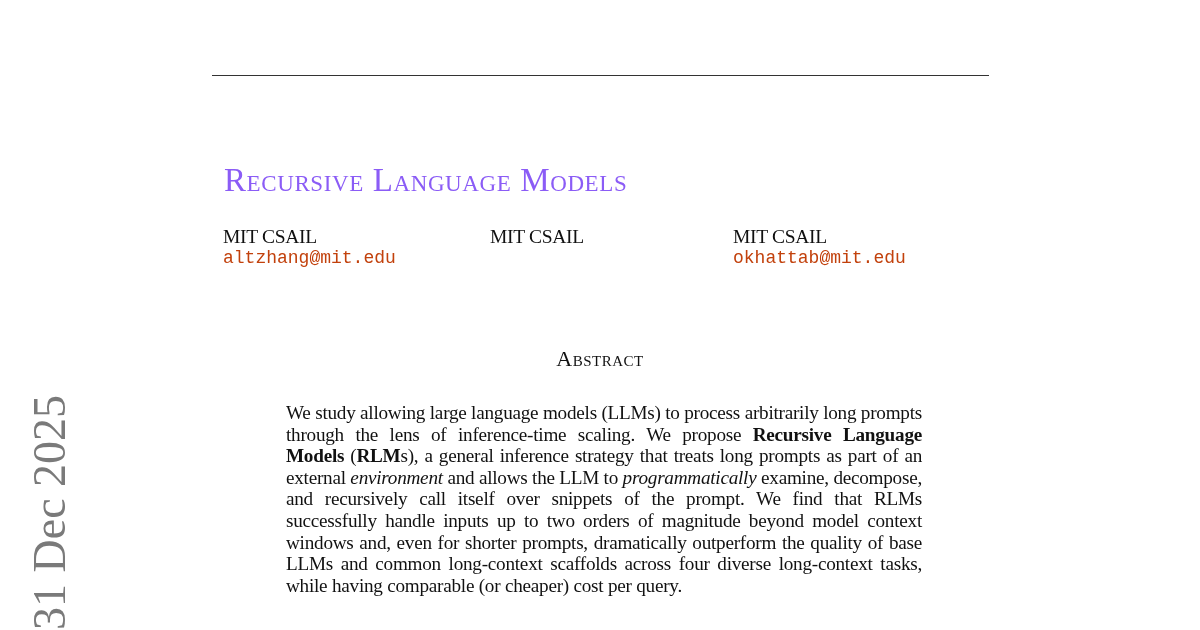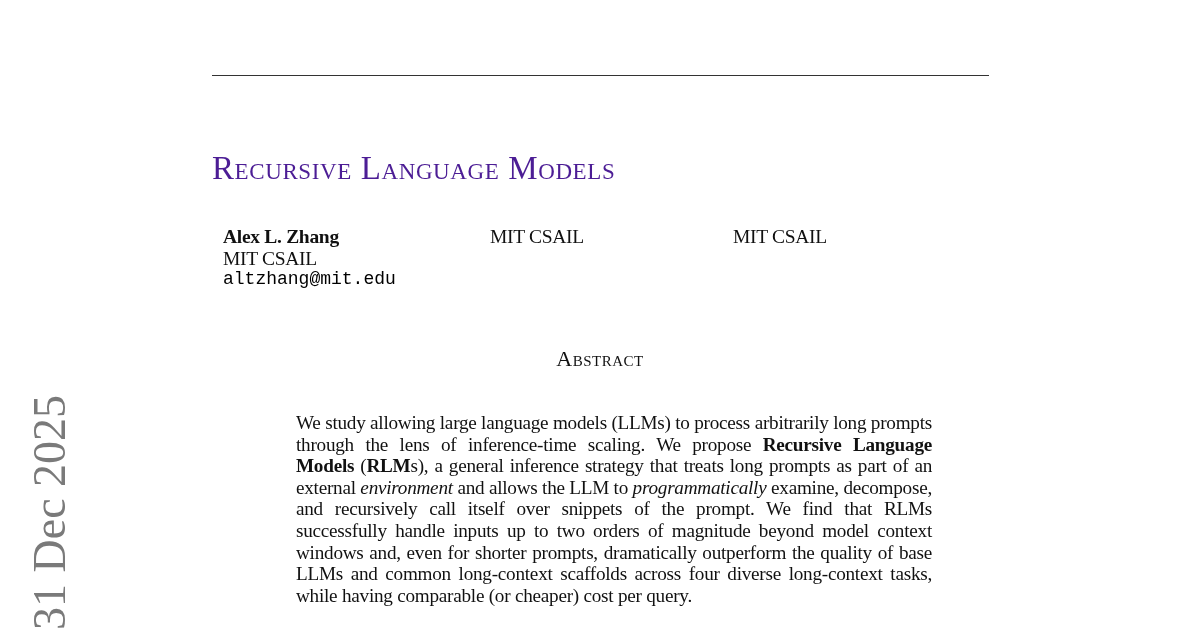--- a/index.html
+++ b/index.html
@@ -5,59 +5,59 @@
   html, body { margin:0; padding:0; }
   body {
     width:1200px; height:630px; overflow:hidden; background:#ffffff;
     position:relative; font-family:"Liberation Serif", "DejaVu Serif", serif; color:#111;
   }
   .top-rule {
     position:absolute; left:212px; top:75px; width:777px; height:0;
     border-top:1.6px solid #333;
   }
   .title {
-    position:absolute; left:212px; top:150px; margin:0;
+    position:absolute; left:212px; top:150px; margin:12px;
     font-size:33px; font-weight:normal; letter-spacing:0.6px;
-    font-variant:small-caps; color:#4c1d95; white-space:nowrap;
+    font-variant:small-caps; color:#8b5cf6; white-space:nowrap;
   }
   .author { position:absolute; top:226px; font-size:19.5px; line-height:21.5px; }
   .author .name { font-weight:bold; letter-spacing:-0.3px; }
   .author .affil { letter-spacing:-0.3px; }
-  .author .email { font-family:"Liberation Mono", "DejaVu Sans Mono", monospace; font-size:18px; color:#000000; }
+  .author .email { font-family:"Liberation Mono", "DejaVu Sans Mono", monospace; font-size:18px; color:#c2410c; }
   .abstract-heading {
     position:absolute; left:0; width:1200px; top:346px; text-align:center;
     font-size:22px; font-variant:small-caps; letter-spacing:0.5px; margin:0; font-weight:normal;
   }
   .abstract-body {
     position:absolute; left:282px; top:398px; width:636px;
     font-size:19.2px; line-height:21.6px; text-align:justify; hyphens:manual;
-    margin:14px; letter-spacing:-0.25px;
+    margin:4px; letter-spacing:-0.25px;
   }
   .arxiv-stamp {
     position:absolute; left:30px; top:630px;
     transform-origin:0 0; transform:rotate(-90deg);
     font-size:46px; color:#7a7a7a; white-space:nowrap; line-height:40px;
   }
 </style>
 </head>
 <body>
 
 <div class="top-rule"></div>
 
 <h1 class="title">Recursive Language Models</h1>
 
 <div class="author" style="left:223px">
-  <div class="name">Alex L. Zhang</div>
   <div class="affil">MIT CSAIL</div>
   <div class="email">altzhang@mit.edu</div>
 </div>
 <div class="author" style="left:490px">
   <div class="affil">MIT CSAIL</div>
 </div>
 <div class="author" style="left:733px">
   <div class="affil">MIT CSAIL</div>
+  <div class="email">okhattab@mit.edu</div>
 </div>
 
 <h2 class="abstract-heading">Abstract</h2>
 
 <p class="abstract-body"><span>We study allowing large language models (LLMs) to process arbitrarily long prompts through the lens of inference-time scaling. We propose </span><b>Recursive Lan­guage Models</b><span> (</span><b>RLM</b><span>s), a general inference strategy that treats long prompts as part of an external </span><i>environment</i><span> and allows the LLM to </span><i>programmatically</i><span> examine, decompose, and recursively call itself over snippets of the prompt. We find that RLMs successfully handle inputs up to two orders of magnitude beyond model context windows and, even for shorter prompts, dramatically outperform the qual­ity of base LLMs and common long-context scaffolds across four diverse long-context tasks, while having comparable (or cheaper) cost per query.</span></p>
 
 <div class="arxiv-stamp">31 Dec 2025</div>
 
 </body></html>

